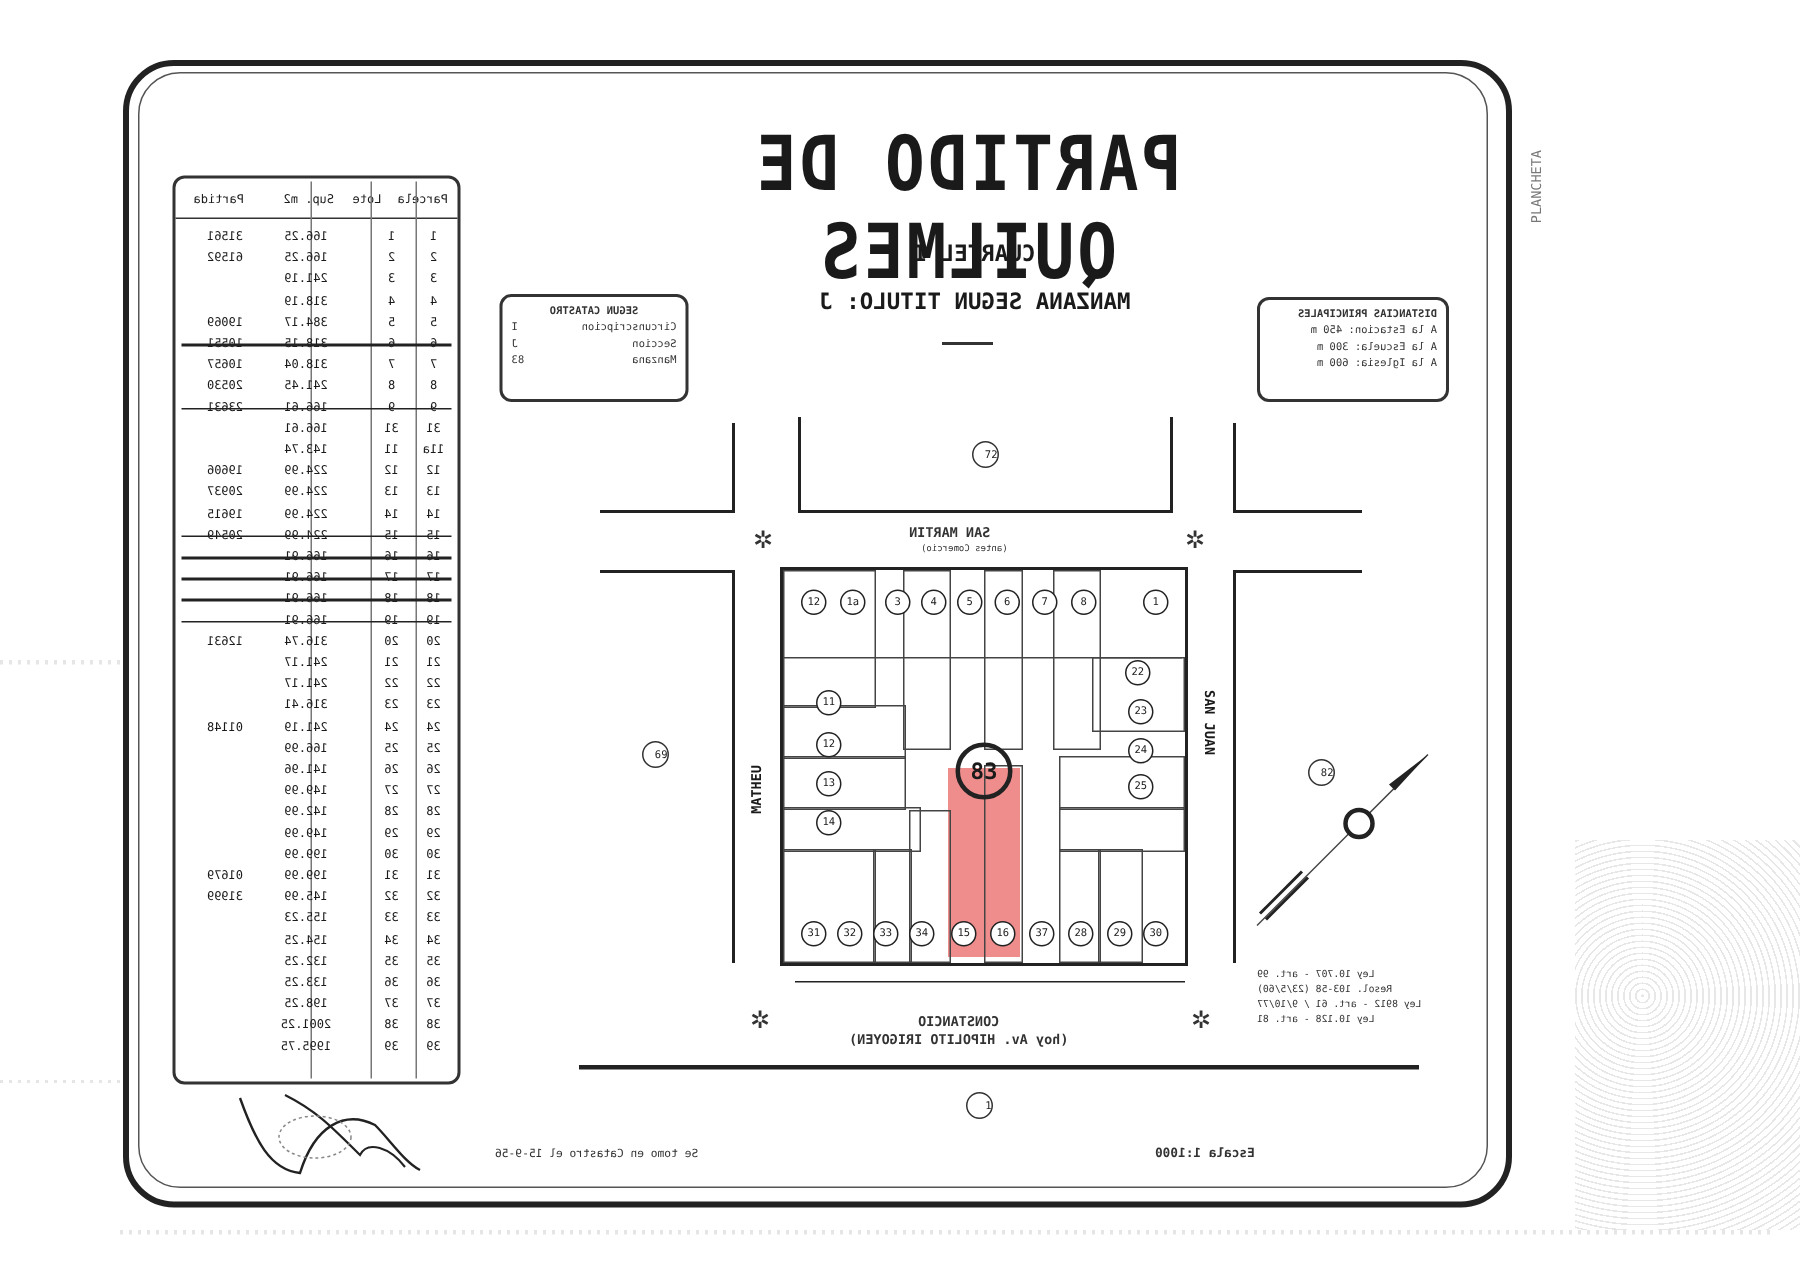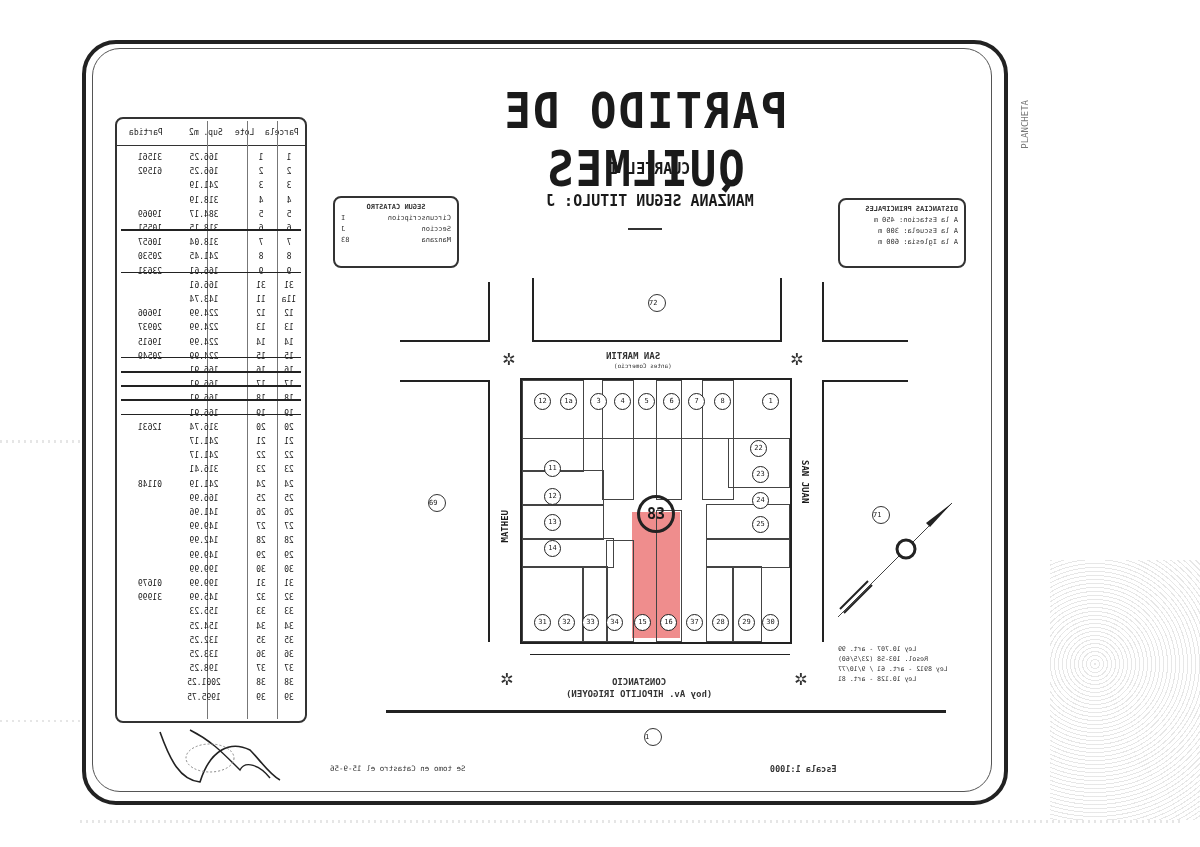--- a/index.html
+++ b/index.html
@@ -23,21 +23,21 @@
   .trow span{position:absolute;transform:scaleX(-1);text-align:center;}
   .trow.struck::after{content:"";position:absolute;left:4px;right:4px;top:5px;height:1.5px;background:#222;}
   .street{position:absolute;background:#222;}
   .block{position:absolute;left:520px;top:378px;width:268px;height:262px;border:2px solid #222;}
   .lot{position:absolute;border:1px solid #444;}
   .lot-num{position:absolute;width:15px;height:15px;border:1.5px solid #222;border-radius:50%;font-size:7px;line-height:15px;text-align:center;background:#fff;font-family:"DejaVu Sans Mono",monospace;}
   .hl{position:absolute;background:rgba(230,80,80,.65);}
   .block-id{position:absolute;left:637px;top:495px;width:32px;height:32px;border:3px solid #222;border-radius:50%;font-weight:bold;font-size:15px;line-height:32px;text-align:center;font-family:"DejaVu Sans Mono",monospace;}
   .small-label{position:absolute;font-size:8px;font-family:"DejaVu Sans Mono",monospace;color:#333;}
   .vlabel{position:absolute;writing-mode:vertical-rl;font-size:9px;font-weight:bold;font-family:"DejaVu Sans Mono",monospace;}
-  .circ-ref{position:absolute;width:16px;height:16px;border:1.5px solid #333;border-radius:50%;font-size:7px;line-height:16px;text-align:left;font-family:"DejaVu Sans Mono",monospace;}
+  .circ-ref{position:absolute;width:16px;height:16px;border:1.5px solid #333;border-radius:50%;font-size:7px;line-height:16px;text-align:right;font-family:"DejaVu Sans Mono",monospace;}
   .star{position:absolute;font-size:16px;color:#333;}
   .footer-text{position:absolute;font-size:7.5px;font-family:"DejaVu Sans Mono",monospace;color:#333;}
 </style>
 </head>
 <body>
 
 <div class="scan-noise" style="left:0;top:440px;width:80px;height:3px;"></div>
 <div class="scan-noise" style="left:0;top:720px;width:80px;height:2px;"></div>
 <div class="scan-noise" style="left:1050px;top:560px;width:150px;height:260px;background:repeating-radial-gradient(circle at 30% 40%,#ddd 0 1px,transparent 1px 4px);opacity:.7;"></div>
 <div class="scan-noise" style="left:80px;top:820px;width:1100px;height:3px;"></div>
@@ -340,21 +340,21 @@
 
 <div class="small-label" style="left:606px;top:351px;font-weight:bold;font-size:9px;"><span class="mirror">SAN MARTIN</span></div>
 <div class="small-label" style="left:614px;top:362px;font-size:6px;"><span class="mirror">(antes Comercio)</span></div>
 <div class="small-label" style="left:612px;top:677px;font-weight:bold;font-size:9px;"><span class="mirror">CONSTANCIO</span></div>
 <div class="small-label" style="left:566px;top:689px;font-weight:bold;font-size:9px;"><span class="mirror">(hoy Av. HIPOLITO IRIGOYEN)</span></div>
 <div class="vlabel" style="left:500px;top:510px;transform:rotate(180deg);">MATHEU</div>
 <div class="vlabel" style="left:800px;top:460px;">SAN JUAN</div>
 
 <div class="circ-ref" style="left:648px;top:294px;">72</div>
 <div class="circ-ref" style="left:428px;top:494px;">69</div>
-<div class="circ-ref" style="left:872px;top:506px;">71</div>
+<div class="circ-ref" style="left:872px;top:506px;">82</div>
 <div class="circ-ref" style="left:644px;top:728px;">1</div>
 
 <div class="star" style="left:502px;top:350px;">✲</div>
 <div class="star" style="left:790px;top:350px;">✲</div>
 <div class="star" style="left:500px;top:670px;">✲</div>
 <div class="star" style="left:794px;top:670px;">✲</div>
 
 <div class="block">
   <div class="hl" style="left:110px;top:132px;width:48px;height:126px;"></div>
   <div class="lot" style="left:0;top:0;width:266px;height:58px;border:none;border-bottom:1px solid #444;"></div>

